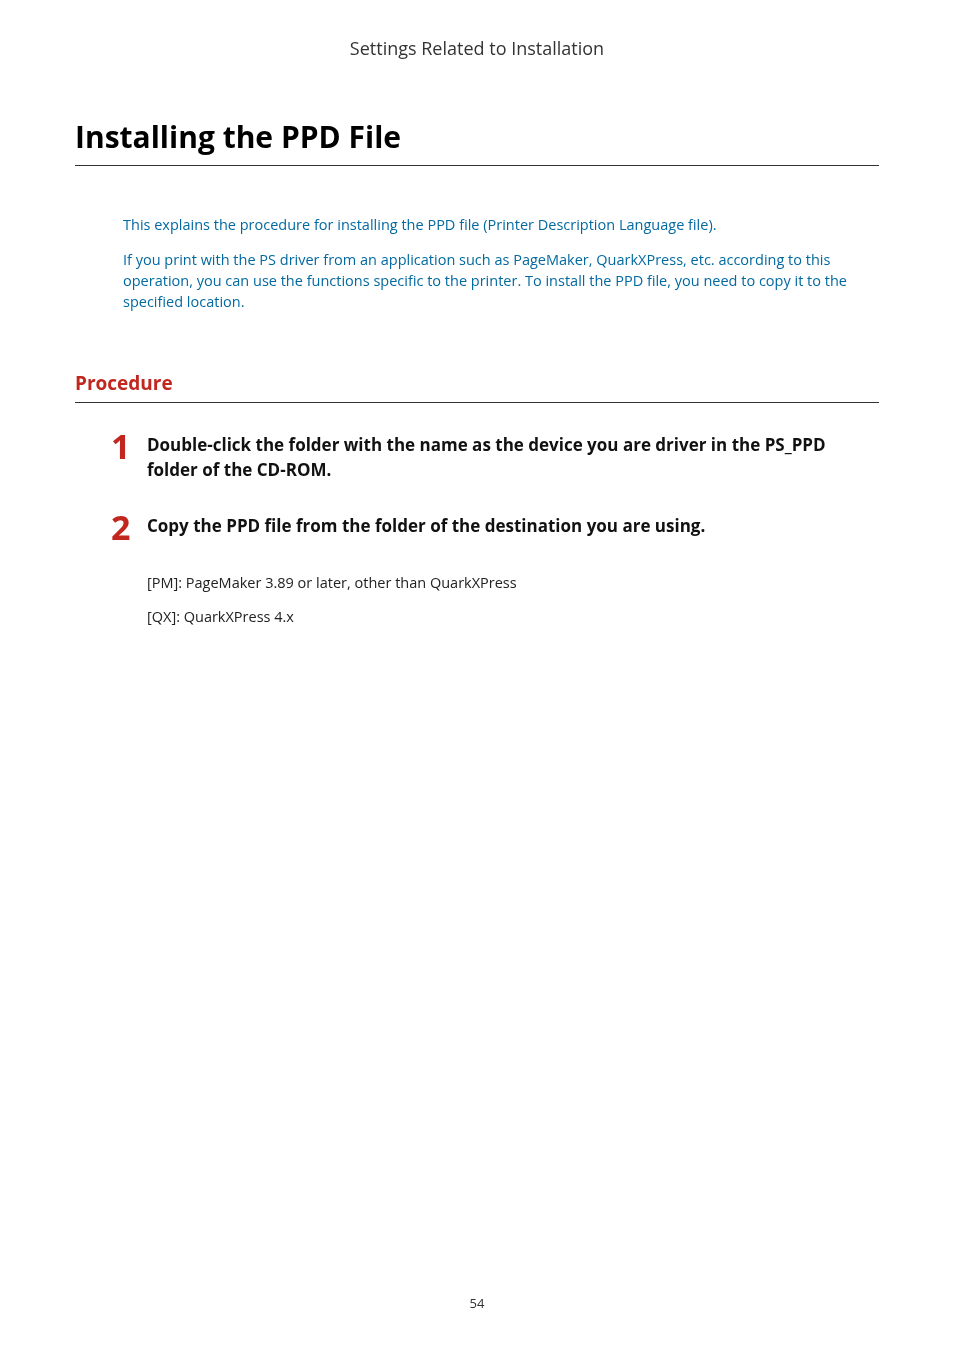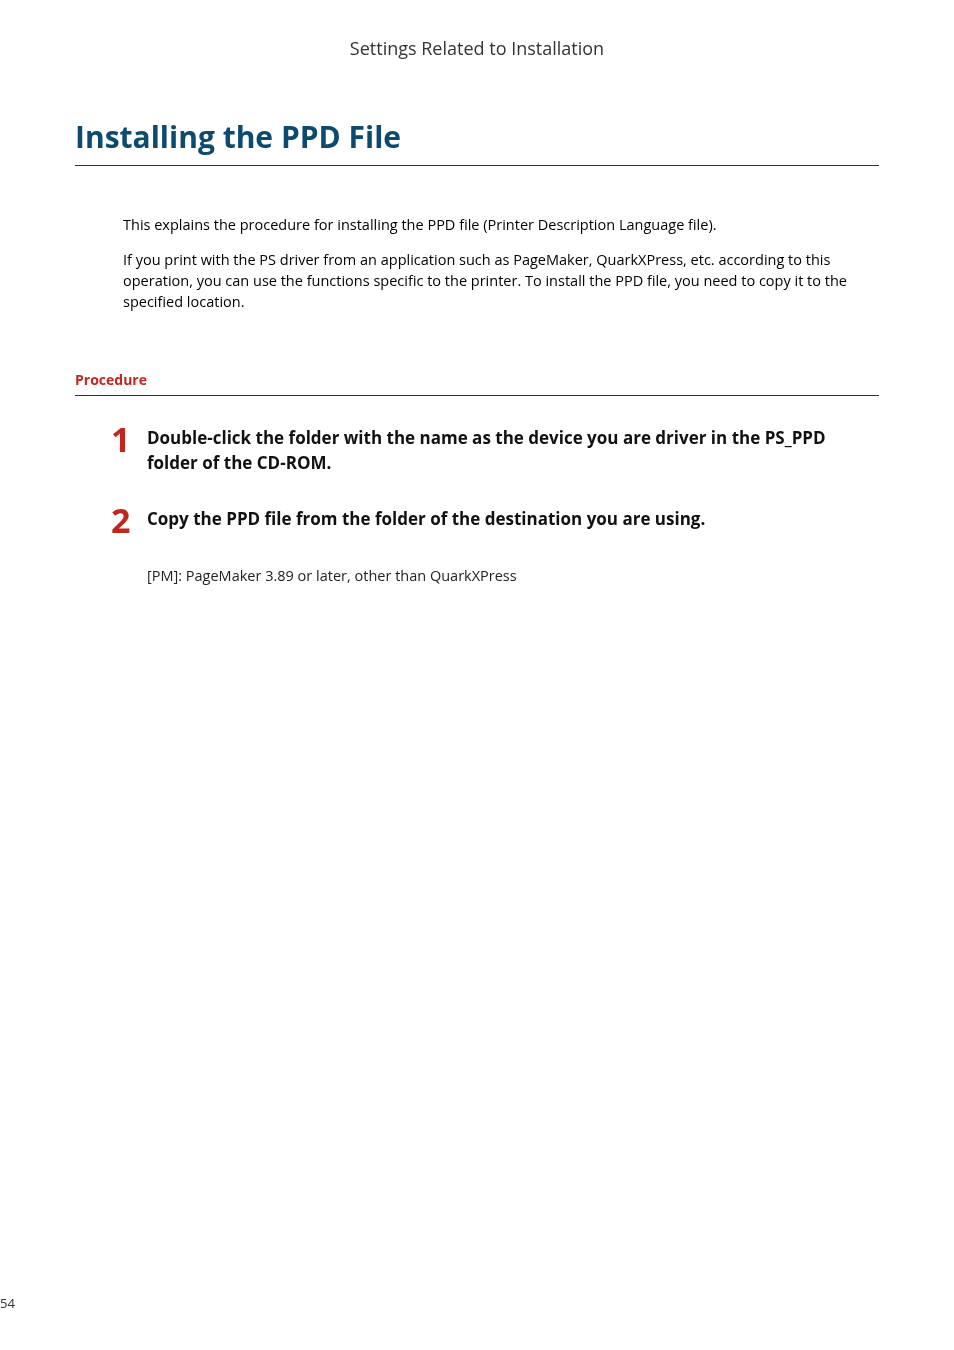--- a/index.html
+++ b/index.html
@@ -18,40 +18,40 @@
     .page {
       padding: 36px 75px 0 75px;
     }
     .running-header {
       text-align: center;
       font-size: 18px;
       color: #333;
       margin-bottom: 56px;
     }
     .main-title {
-      color: #0c4a6e;
+      color: #000000;
       font-size: 30px;
       font-weight: 700;
       padding-bottom: 8px;
       border-bottom: 1.5px solid #333;
       margin-bottom: 48px;
     }
     .intro-block {
       margin-left: 48px;
       margin-right: 0;
     }
     .intro-text {
       font-size: 14.5px;
       line-height: 1.45;
-      color: #000000;
+      color: #0369a1;
       margin-bottom: 14px;
     }
     .section-title {
       color: #c1271f;
-      font-size: 14px;
+      font-size: 19px;
       font-weight: 700;
       padding-bottom: 6px;
       border-bottom: 1.5px solid #333;
       margin-top: 58px;
       margin-bottom: 30px;
     }
     .step {
       display: flex;
       align-items: flex-start;
       margin-left: 36px;
@@ -80,21 +80,21 @@
       font-size: 14.5px;
       line-height: 1.5;
       color: #222;
       margin-bottom: 12px;
     }
     .page-number {
       position: absolute;
       bottom: 38px;
       left: 0;
       right: 0;
-      text-align: left;
+      text-align: center;
       font-size: 13px;
       color: #333;
     }
   </style>
 </head>
 <body>
 
 <div class="page">
   <div class="running-header">Settings Related to Installation</div>
 
@@ -112,16 +112,17 @@
     <div class="step-title">Double-click the folder with the name as the device you are driver in the PS_PPD folder of the CD-ROM.</div>
   </div>
 
   <div class="step">
     <div class="step-number">2</div>
     <div class="step-title">Copy the PPD file from the folder of the destination you are using.</div>
   </div>
 
   <div class="step-body">
     <p>[PM]: PageMaker 3.89 or later, other than QuarkXPress</p>
+    <p>[QX]: QuarkXPress 4.x</p>
   </div>
 </div>
 
 <div class="page-number">54</div>
 
 </body></html>

